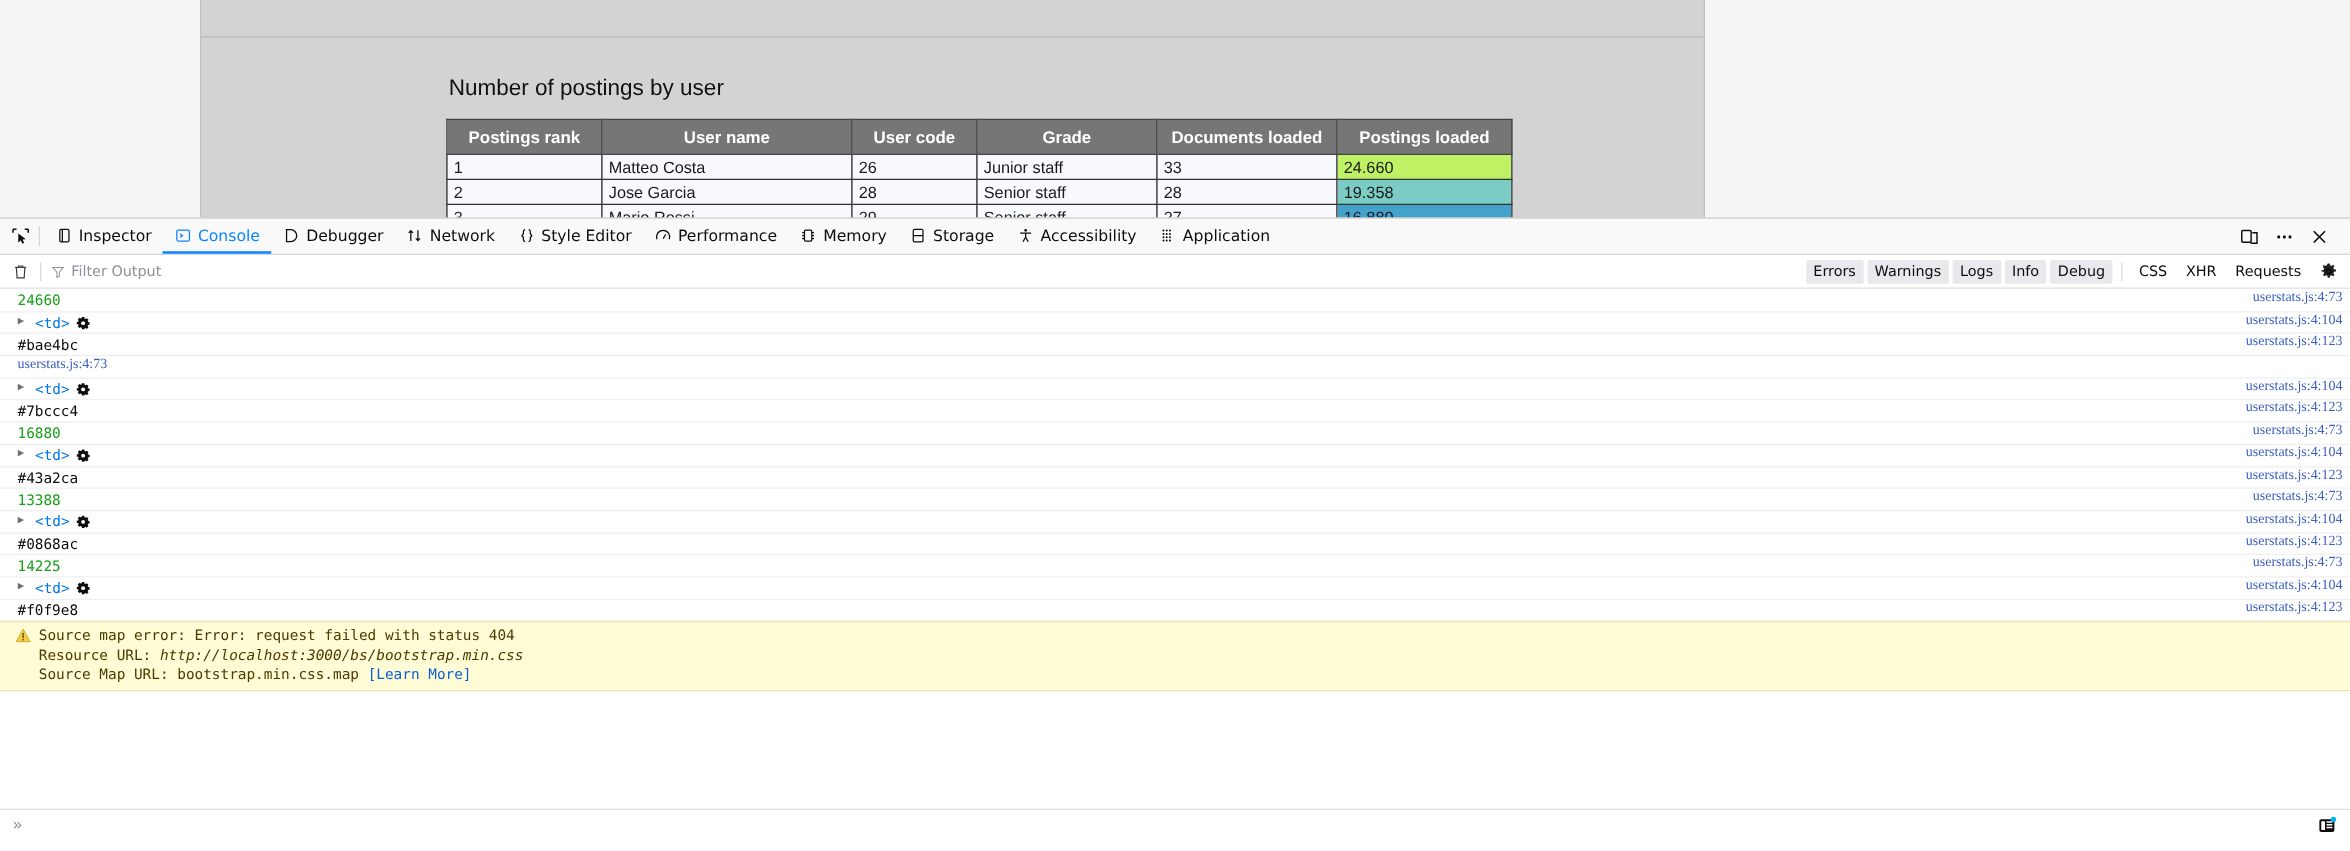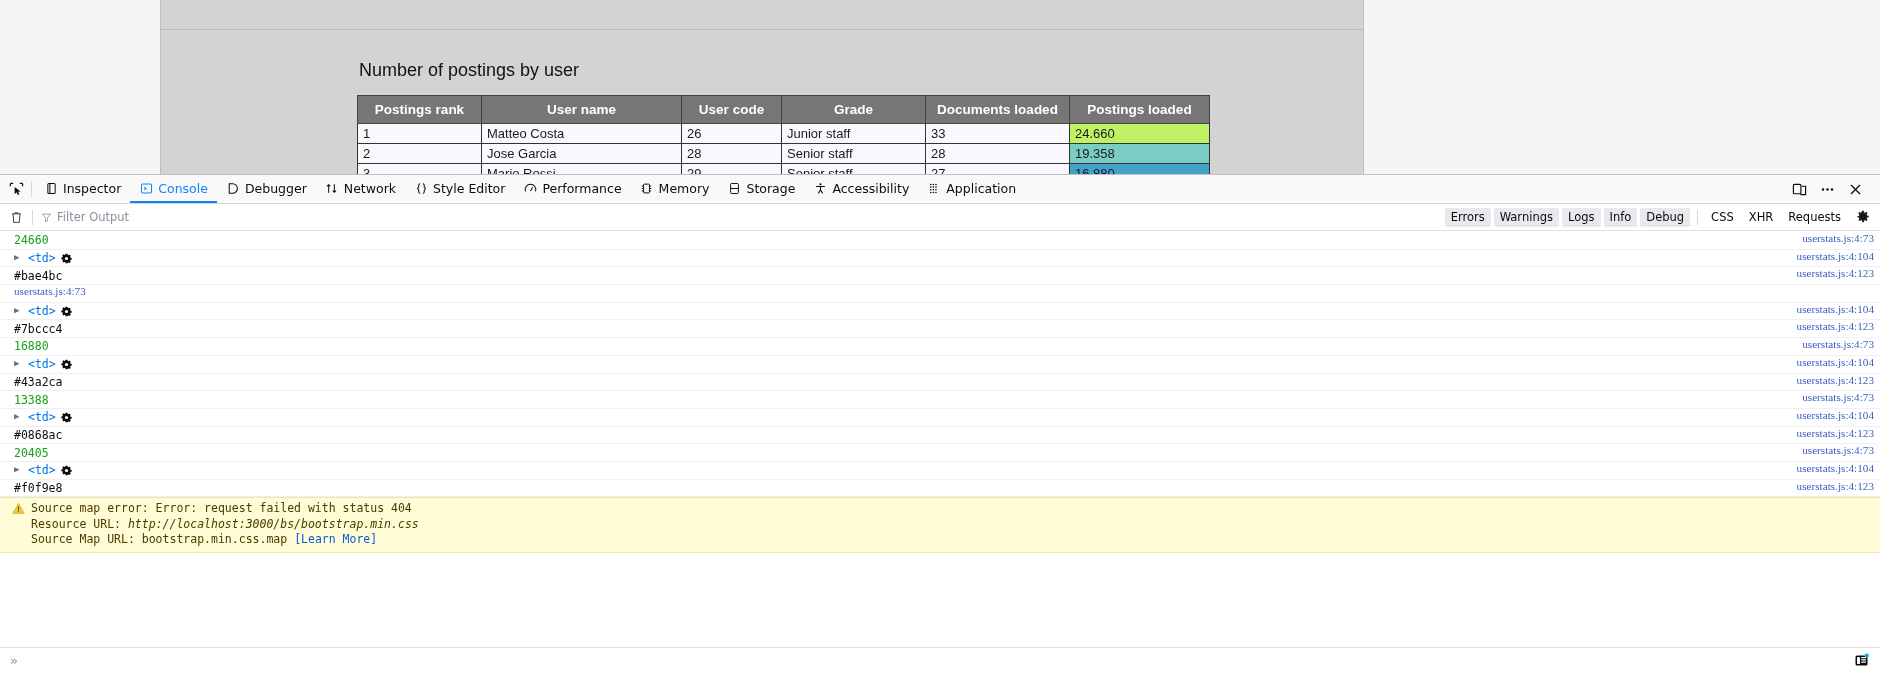--- a/index.html
+++ b/index.html
@@ -586,21 +586,21 @@
           <div class="src">userstats.js:4:104</div>
         </div>
         <div class="logrow">
           <div class="msg">
             <span class="hex">#0868ac</span>
           </div>
           <div class="src">userstats.js:4:123</div>
         </div>
         <div class="logrow">
           <div class="msg">
-            <span class="num">20405</span>
+            <span class="num">14225</span>
           </div>
           <div class="src">userstats.js:4:73</div>
         </div>
         <div class="logrow">
           <div class="msg">
             <span class="arrow">▶</span>
             <span class="tag">&lt;td&gt;</span>
             <span class="gearglyph">
               <svg width="11" height="11" viewBox="0 0 16 16" fill="#0c0c0d">
                 <path d="M6.6 1h2.8l.25 1.7 1.2.5 1.4-1 2 2-1 1.4.5 1.2 1.7.25v2.8l-1.7.25-.5 1.2 1 1.4-2 2-1.4-1-1.2.5L9.4 15H6.6l-.25-1.7-1.2-.5-1.4 1-2-2 1-1.4-.5-1.2L.55 9.4V6.6l1.7-.25.5-1.2-1-1.4 2-2 1.4 1 1.2-.5z"></path>

